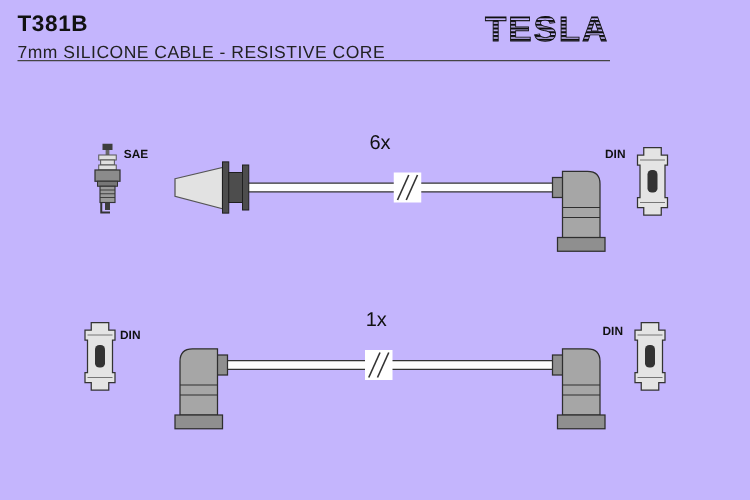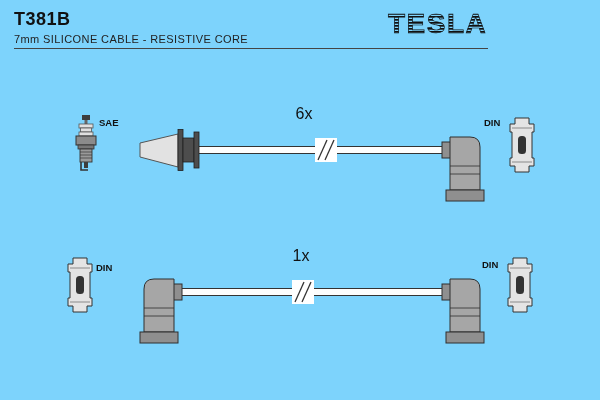--- a/index.html
+++ b/index.html
@@ -1,19 +1,19 @@
 <!DOCTYPE html>
 <html><head>
 <meta charset="utf-8">
 <style>
   html,body{margin:0;padding:0;}
   body{width:600px;height:400px;background:#fff;font-family:"Liberation Sans",sans-serif;}
-  .page{position:relative;width:600px;height:400px;background:#7dd3fc;overflow:hidden;}
+  .page{position:relative;width:600px;height:400px;background:#c4b5fd;overflow:hidden;}
   .part-number{position:absolute;left:14px;top:9px;font-size:18px;font-weight:bold;color:#111;letter-spacing:.5px;}
-  .subtitle{position:absolute;left:14px;top:33px;font-size:11px;color:#222;letter-spacing:.4px;}
+  .subtitle{position:absolute;left:14px;top:33px;font-size:14px;color:#222;letter-spacing:.4px;}
   .rule{position:absolute;left:14px;top:48px;width:474px;height:1px;background:#444;}
   .brand{position:absolute;left:387px;top:7px;overflow:visible;}
   .diagram{position:absolute;left:0;top:60px;}
   svg text{font-family:"Liberation Sans",sans-serif;}
 </style>
 </head>
 <body>
 
 <div class="page">
 

